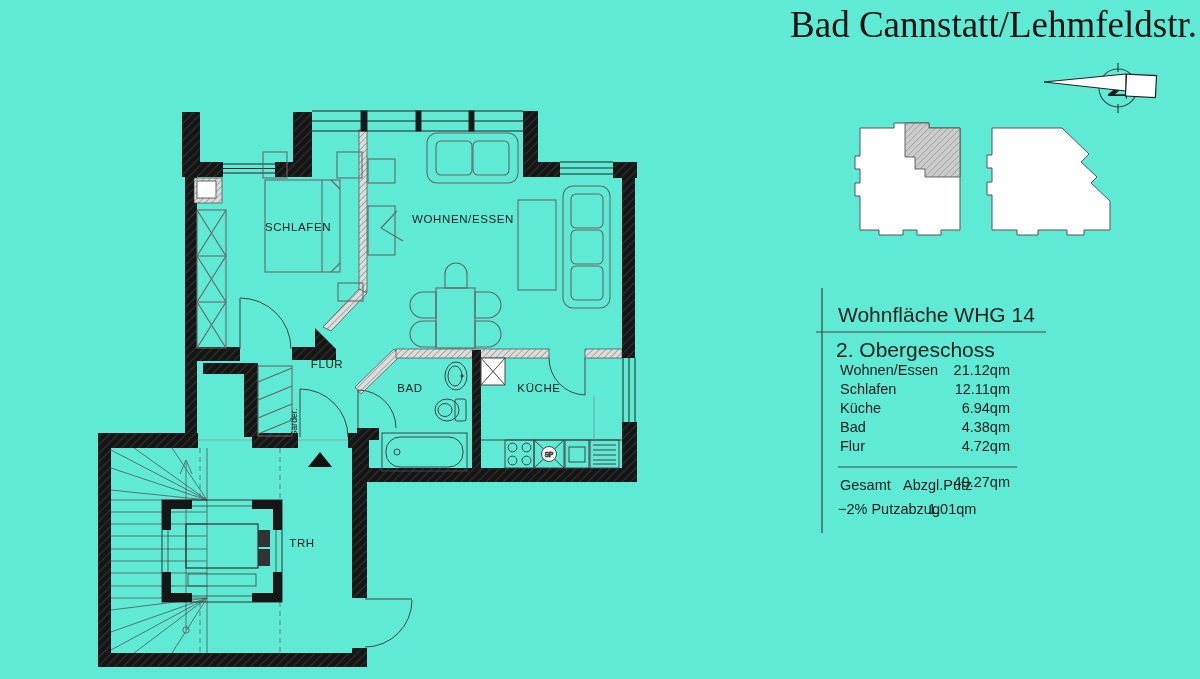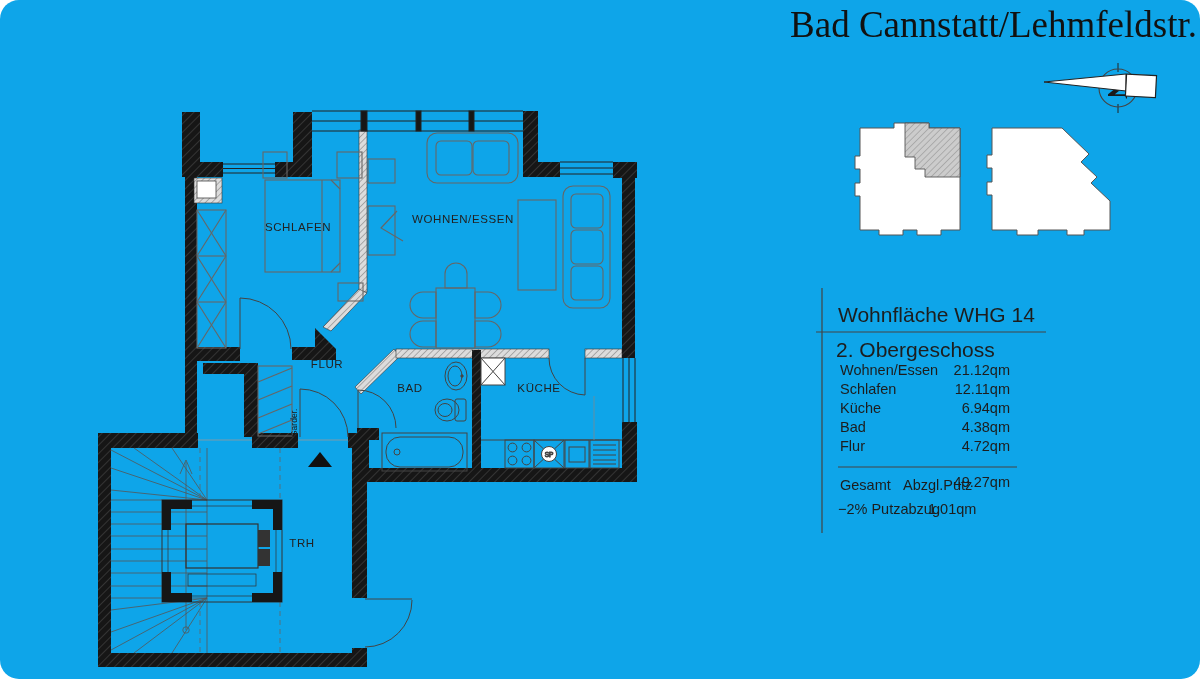--- a/index.html
+++ b/index.html
@@ -1,17 +1,17 @@
 <!DOCTYPE html>
 <html><head>
 <meta charset="utf-8">
 <style>
   html,body{margin:0;padding:0;background:#fff;}
-  #stage{position:relative;width:1200px;height:679px;background:#0ea5e9;overflow:hidden;
-         font-family:"Liberation Sans",sans-serif;border-radius:19px;}
+  #stage{position:relative;width:1200px;height:679px;background:#5eead4;overflow:hidden;
+         font-family:"Liberation Sans",sans-serif;}
   svg{position:absolute;left:0;top:0;}
   text{fill:#1a1a1a;}
   .planlabel{font-family:"Liberation Sans",sans-serif;font-size:11.5px;letter-spacing:.6px;fill:#222;}
   .tbl-big{font-size:21px;fill:#1d1d1d;}
   .tbl-row{font-size:14.5px;fill:#1d1d1d;}
   .maintitle{font-family:"Liberation Serif",serif;font-size:37px;fill:#111;}
   .thin{stroke:#222;stroke-width:1;fill:none;}
   .furn{stroke:#666;stroke-width:1.1;fill:none;}
   .fix{stroke:#444;stroke-width:1;fill:none;}
   .doorarc{stroke:#444;stroke-width:1;fill:none;}

